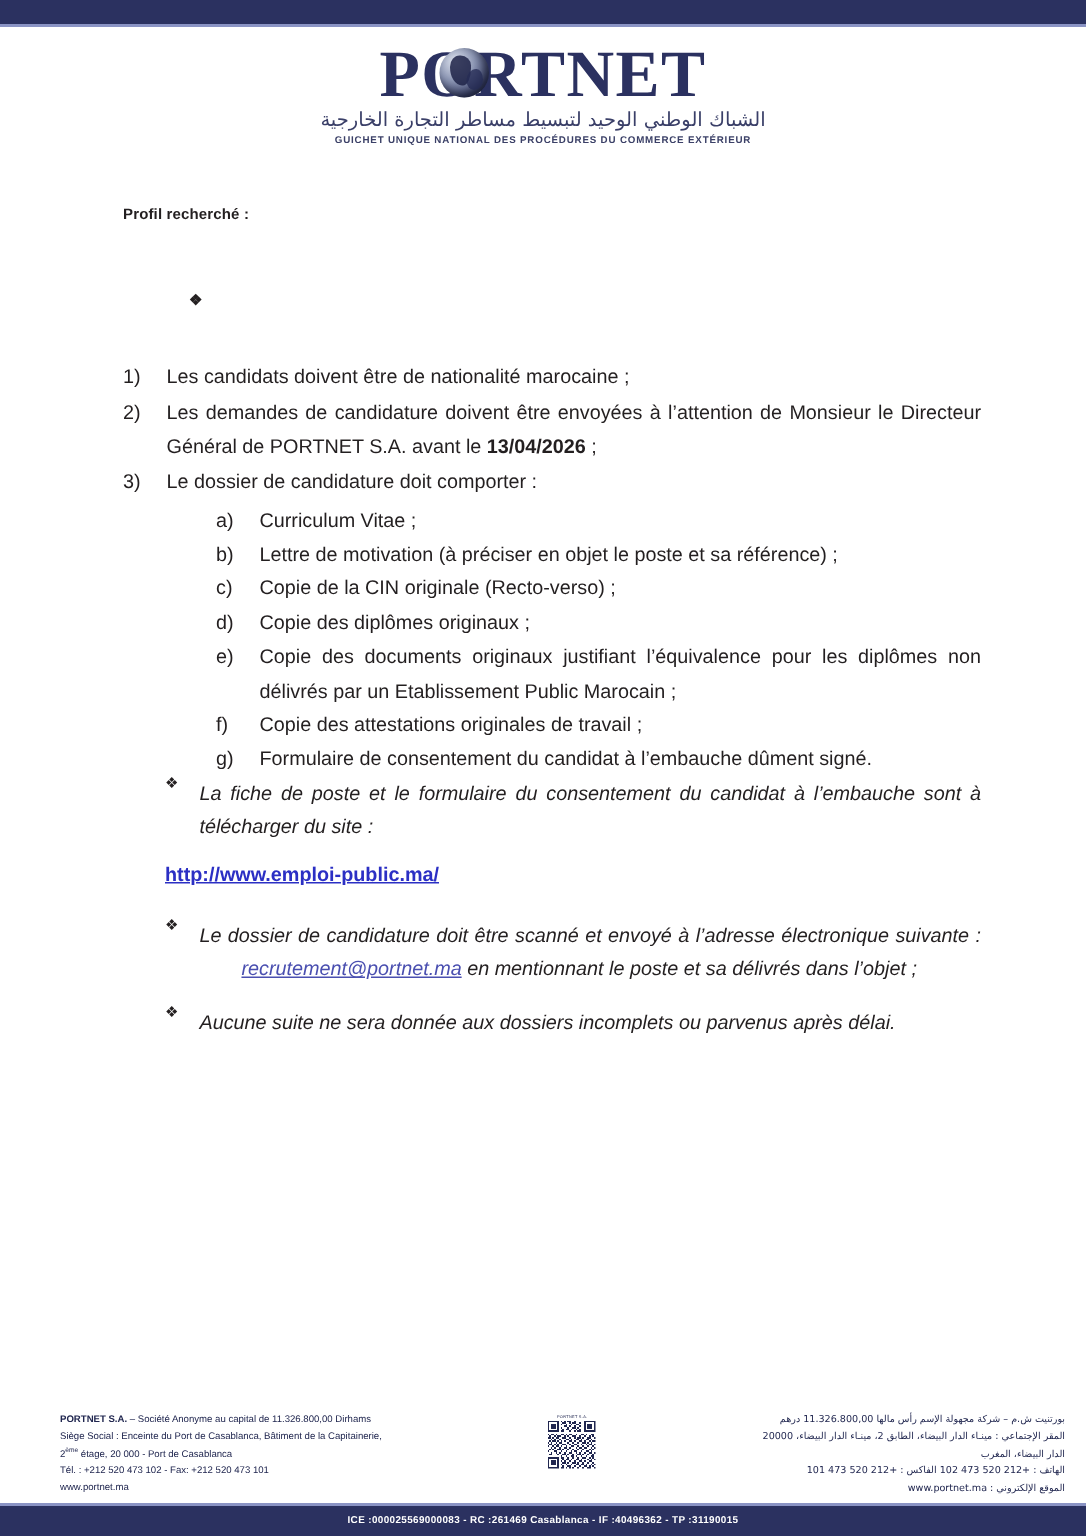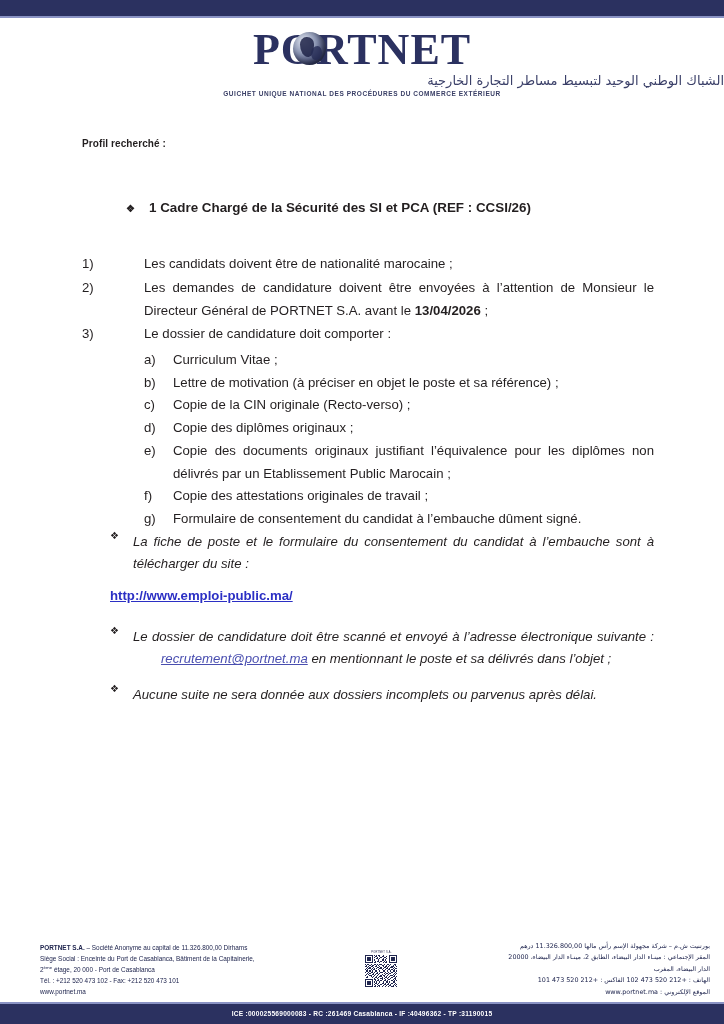--- a/index.html
+++ b/index.html
@@ -86,21 +86,20 @@
     border-radius: 60% 40% 55% 45% / 55% 50% 50% 45%;
     opacity: .8;
   }
   .logo-arabic {
     margin-top: 1px;
     font-family: "DejaVu Sans", sans-serif;
     font-size: 13px;
     color: #3a3f68;
     direction: rtl;
     letter-spacing: 0px;
-    text-align: right;
   }
   .logo-tagline {
     margin-top: 2px;
     font-size: 6.5px;
     font-weight: bold;
     letter-spacing: 0.55px;
     color: #3b4067;
     text-transform: uppercase;
   }
 
@@ -143,21 +142,20 @@
     gap: 9px;
     margin-bottom: 1px;
   }
   ol.num > li > .mark {
     flex: 0 0 20px;
     text-align: left;
   }
   ol.num > li > .txt {
     flex: 1 1 auto;
     text-align: justify;
-    margin-left: 33px;
   }
   .no-just { text-align: left !important; }
 
   ol.alpha {
     list-style: none;
     margin: 3px 0 0 0;
     padding: 0 0 0 62px;
   }
   ol.alpha > li {
     display: flex;
@@ -209,21 +207,21 @@
     font-size: 13.2px;
   }
 
   
   .footer {
     flex: 0 0 auto;
     position: relative;
   }
   .footer-main {
     display: flex;
-    align-items: center;
+    align-items: flex-start;
     justify-content: space-between;
     padding: 6px 14px 4px 40px;
     gap: 8px;
   }
   .f-left {
     font-size: 6.4px;
     line-height: 1.72;
     color: #20264f;
     white-space: nowrap;
   }
@@ -288,21 +286,20 @@
     <div class="logo-arabic">الشباك الوطني الوحيد لتبسيط مساطر التجارة الخارجية</div>
     <div class="logo-tagline">GUICHET UNIQUE NATIONAL DES PROCÉDURES DU COMMERCE EXTÉRIEUR</div>
   </div>
 
   <div class="content">
 
     <h1 class="h-profile">Profil recherché :</h1>
 
     <div class="job-line">
       <span class="dia">❖</span>
-      <span>1 Cadre Chargé de la Sécurité des SI et PCA (REF : CCSI/26)</span>
     </div>
 
     <ol class="num">
       <li>
         <span class="mark">1)</span>
         <span class="txt no-just">Les candidats doivent être de nationalité marocaine ;</span>
       </li>
       <li>
         <span class="mark">2)</span>
         <span class="txt"><span>Les demandes de candidature doivent être envoyées à l’attention de Monsieur le Directeur Général de PORTNET S.A. avant le </span><b>13/04/2026</b><span> ;</span></span>

